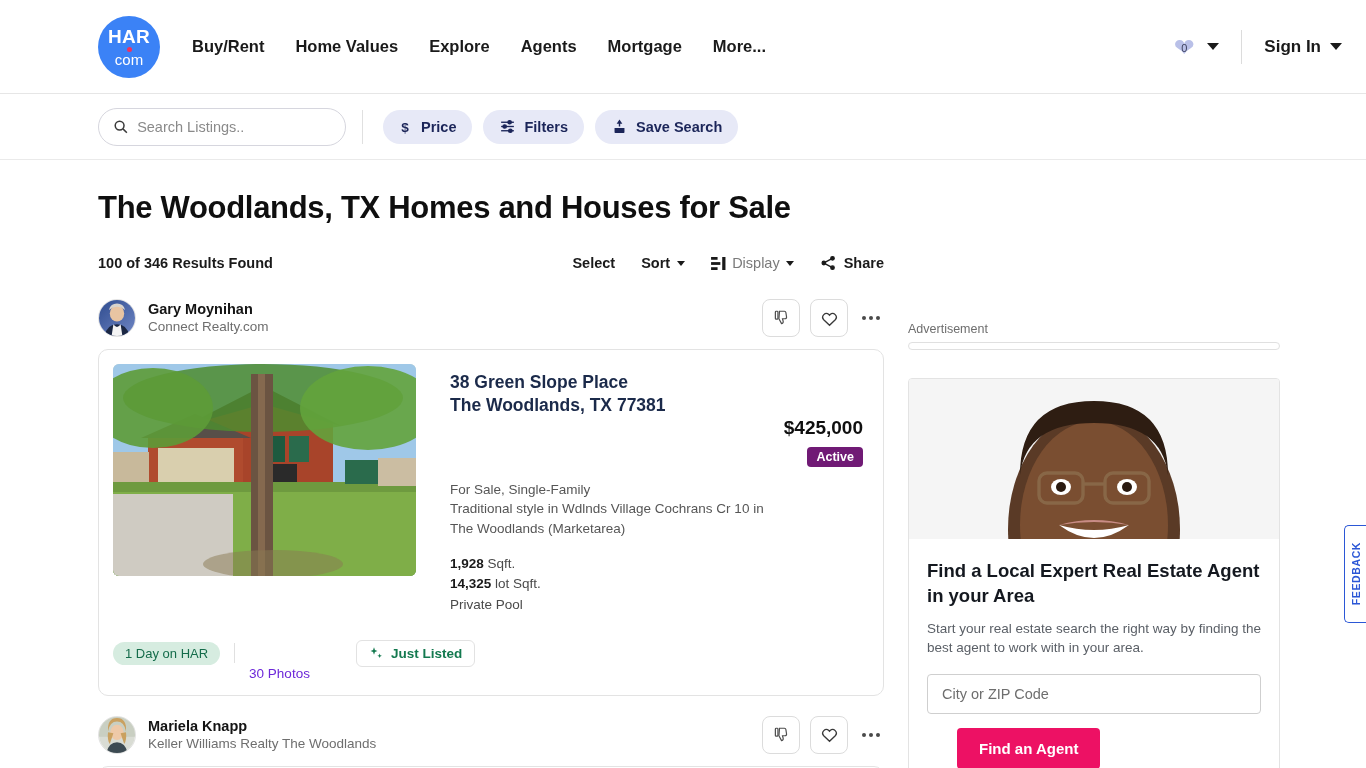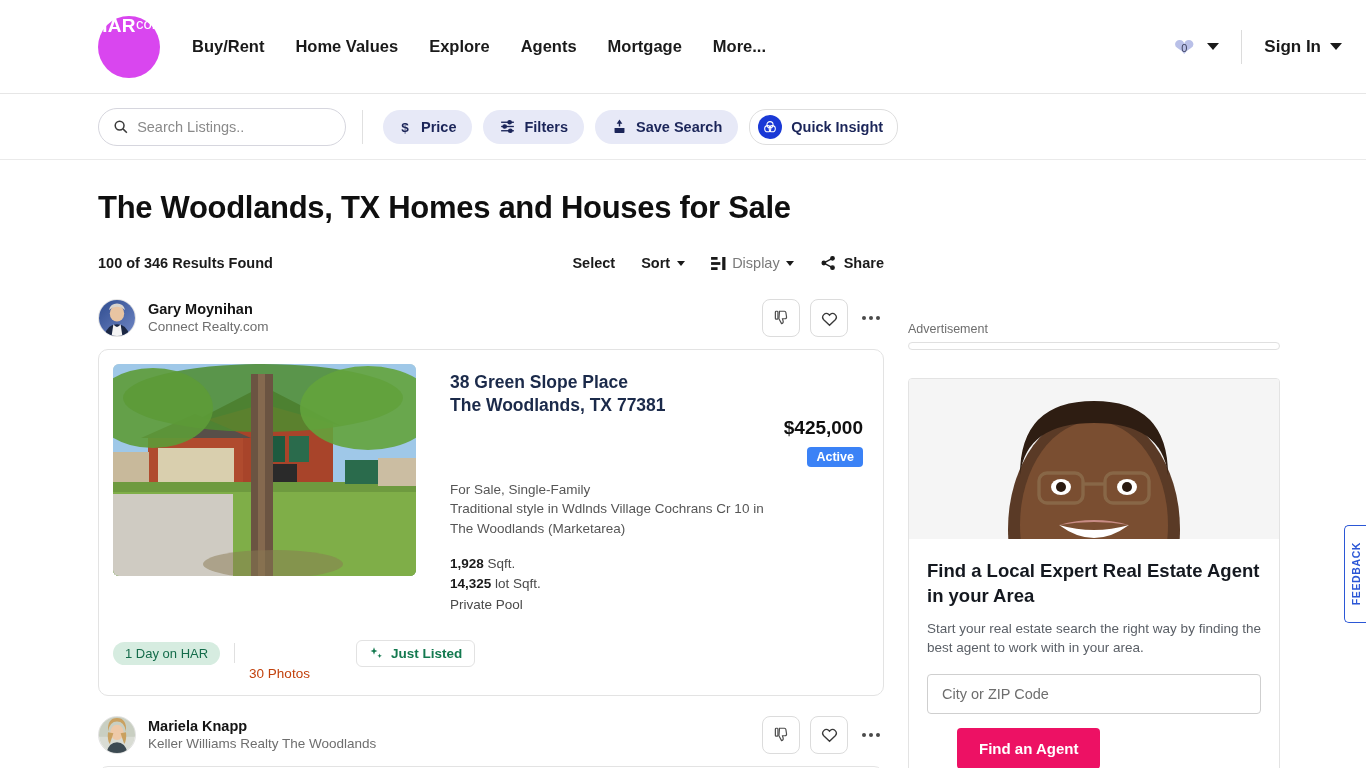--- a/index.html
+++ b/index.html
@@ -17,23 +17,23 @@
     display: flex;
     align-items: center;
     padding: 0 24px 0 98px;
     border-bottom: 1px solid #e6e6e6;
     background: #fff;
     position: relative;
   }
   .logo {
     width: 62px; height: 62px;
     border-radius: 50%;
-    background: #d946ef;
-    display: flex; flex-direction: row;
-    align-items: flex-start; justify-content: center;
+    background: #3b82f6;
+    display: flex; flex-direction: column;
+    align-items: center; justify-content: center;
     color: #fff; flex: none;
     position: relative;
   }
   .logo-har { font-size: 19px; font-weight: bold; letter-spacing: .3px; line-height: 1; }
   .logo-dot { width: 5px; height: 5px; border-radius: 50%; background: #f3305e; margin: 1px 0 0 0; }
   .logo-com { font-size: 15px; line-height: 1; margin-top: 0px; }
   .nav { display: flex; align-items: center; gap: 31px; margin-left: 32px; }
   .nav a {
     font-size: 16.5px; font-weight: bold; color: #1a1a1a;
     text-decoration: none; white-space: nowrap;
@@ -163,39 +163,39 @@
   }
   .details { flex: 1; padding: 7px 6px 0 34px; position: relative; }
   .addr-row { display: flex; flex-direction: column; }
   .addr { flex: 1; }
   .addr-l1 { font-size: 17.5px; font-weight: bold; color: #1b2a4a; line-height: 1.3; }
   .addr-l2 { font-size: 17.5px; font-weight: bold; color: #1b2a4a; line-height: 1.3; }
   .price-col { text-align: right; padding-left: 12px; }
   .price { font-size: 19px; font-weight: bold; color: #0f0f0f; white-space: nowrap; }
   .status {
     display: inline-block; margin-top: 8px;
-    background: #3b82f6; color: #fff;
+    background: #701a75; color: #fff;
     font-size: 12.5px; font-weight: bold;
     padding: 3px 9px; border-radius: 4px;
   }
   .desc { margin-top: 13px; font-size: 13.5px; color: #565656; line-height: 1.45; max-width: 330px; }
   .specs { display: flex; margin-top: 17px; font-size: 13.5px; color: #4a4a4a; }
   .spec-col { width: 200px; }
   .spec-col div { line-height: 1.35; margin-bottom: 2px; }
   .spec-col b { color: #1a1a1a; }
   .card-foot {
     display: flex; align-items: center;
     padding: 0 14px 14px 14px; margin-top: -4px;
   }
   .badge-days {
     background: #d6ece0; color: #146c4a;
     font-size: 13px; padding: 4px 12px; border-radius: 12px;
   }
   .foot-div { width: 1px; height: 20px; background: #e0e0e0; margin: 0 14px; }
-  .photos-count { font-size: 13.5px; color: #c2410c; margin-top: 40px; }
+  .photos-count { font-size: 13.5px; color: #6d28d9; margin-top: 40px; }
   .just-listed {
     margin-left: 46px; display: flex; align-items: center; gap: 7px;
     border: 1px solid #e2e2e2; border-radius: 6px;
     padding: 5px 12px; font-size: 13.5px; font-weight: bold; color: #13794f;
     background: #fff;
   }
 
   
   .ad-label { font-size: 12.5px; color: #6e6e6e; margin-top: 162px; }
   .ad-rule {
@@ -306,30 +306,20 @@
     </div>
 
     <div class="pill">
       <svg width="17" height="17" viewBox="0 0 24 24" fill="#1b2559">
         <path d="M5 14h14v6a1 1 0 0 1-1 1H6a1 1 0 0 1-1-1v-6z"></path>
         <path d="M12 2l4 6h-3v4h-2V8H8l4-6z"></path>
       </svg>
       <span>Save Search</span>
     </div>
 
-    <div class="pill outline">
-      <div class="qi-icon">
-        <svg width="16" height="16" viewBox="0 0 24 24" fill="none" stroke="#ffffff" stroke-width="1.6">
-          <circle cx="12" cy="8.5" r="4.6"></circle>
-          <circle cx="8.6" cy="14.5" r="4.6"></circle>
-          <circle cx="15.4" cy="14.5" r="4.6"></circle>
-        </svg>
-      </div>
-      <span>Quick Insight</span>
-    </div>
   </div>
 </div>
 
 <div class="content">
 
   <div class="left-col">
 
     <h1 class="page-title">The Woodlands, TX Homes and Houses for Sale</h1>
 
     <div class="results-row">

